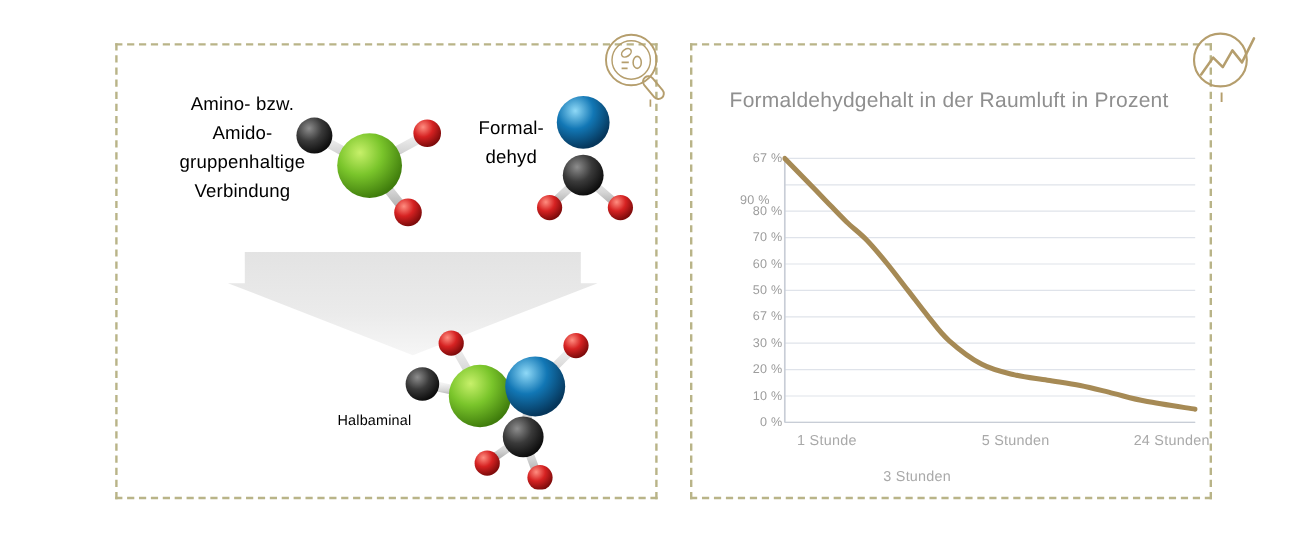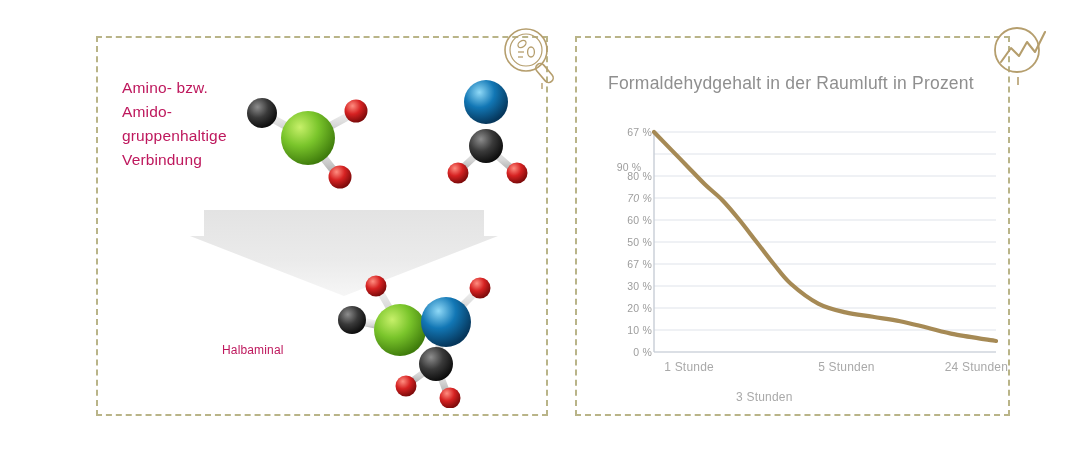--- a/index.html
+++ b/index.html
@@ -35,25 +35,26 @@
     position: absolute;
     width: 66px;
     height: 66px;
   }
   #icon-magnifier { left: 500px; top: 24px; }
   #icon-trend     { left: 988px; top: 22px; }
 
   
   .lbl {
     position: absolute;
-    color: #be185d;
+    color: #000000;
     font-size: 15.5px;
     line-height: 24px;
     white-space: pre-line;
     letter-spacing: .15px;
+    text-align: center;
   }
   #label-amino    { left: 122px; top: 76px;  width: 160px; }
   #label-formal   { left: 381px; top: 96px;  width: 90px; }
   #label-halb     { left: 222px; top: 338px; width: 180px; font-size: 12px; }
 
   
   #reaction-arrow {
     position: absolute;
     left: 190px;
     top: 204px;
@@ -121,20 +122,22 @@
       <rect x="40" y="38" width="9" height="22" rx="4.5" fill="none" stroke="#b59e6d" stroke-width="1.6" transform="rotate(-40 44.5 49)"></rect>
       <line x1="42" y1="59" x2="42" y2="65" stroke="#b59e6d" stroke-width="1.4"></line>
     </svg>
   </div>
 
   <div class="lbl" id="label-amino">Amino- bzw.
 Amido-
 gruppenhaltige
 Verbindung</div>
 
+  <div class="lbl" id="label-formal">Formal-
+dehyd</div>
 
   <div class="lbl" id="label-halb">Halbaminal</div>
 
   <div class="molecule" id="mol-amino">
     <svg viewBox="0 0 136 112" width="136" height="112">
       <defs>
         <radialGradient id="gGreen" cx="35%" cy="30%" r="72%">
           <stop offset="0%" stop-color="#c7f06a"></stop>
             <stop offset="48%" stop-color="#7ac52b"></stop>
             <stop offset="100%" stop-color="#3f7c0c"></stop>
@@ -227,21 +230,21 @@
     </svg>
   </div>
 
   <div id="chart-title">Formaldehydgehalt in der Raumluft in Prozent</div>
 
   <div id="chart-area">
     <div class="ytick-wrap" id="ytick-wrap">
         <div class="ytick" style="top: 10px;">67 %</div>
         <div class="ytick" style="top: 45px; text-align: center;">90 %</div>
         <div class="ytick" style="top: 54px;">80 %</div>
-        <div class="ytick" style="top: 76px; font-style: italic;">70 %</div>
+        <div class="ytick" style="top: 76px;">70 %</div>
         <div class="ytick" style="top: 98px;">60 %</div>
         <div class="ytick" style="top: 120px;">50 %</div>
         <div class="ytick" style="top: 142px;">67 %</div>
         <div class="ytick" style="top: 164px;">30 %</div>
         <div class="ytick" style="top: 186px;">20 %</div>
         <div class="ytick" style="top: 208px;">10 %</div>
         <div class="ytick" style="top: 230px;">0 %</div>
       </div>
     <svg id="plot-svg" width="346" height="242" viewBox="0 0 346 242">
       <g id="gridlines">

